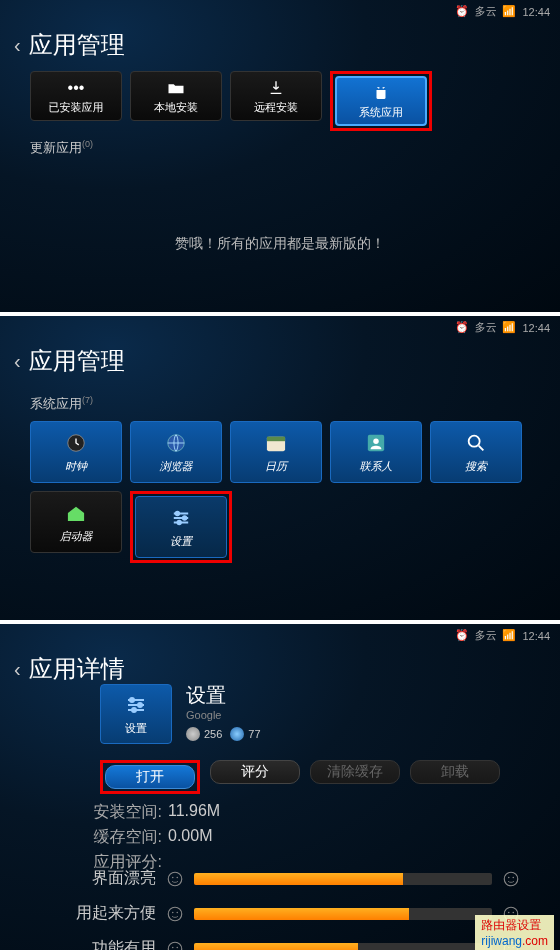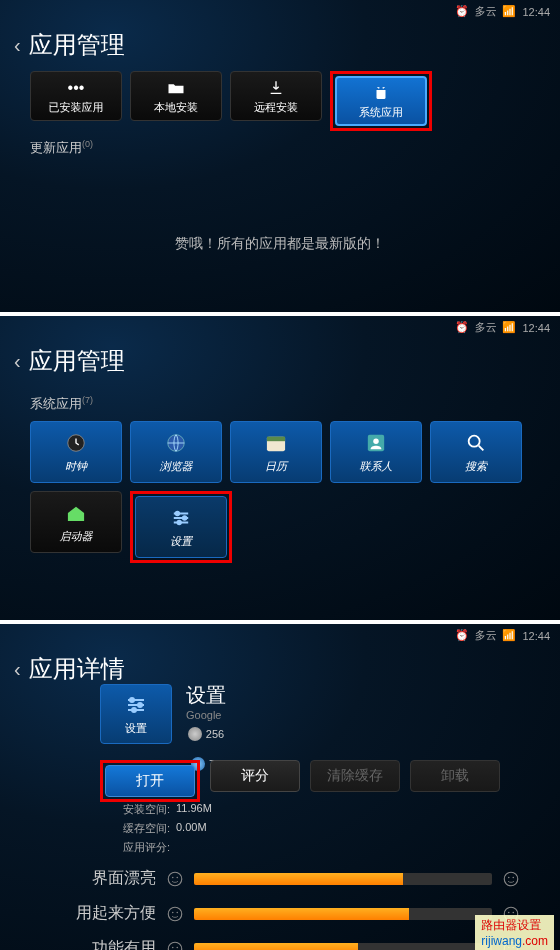--- a/index.html
+++ b/index.html
@@ -24,29 +24,29 @@
 .red-box { border: 3px solid #e00; padding: 2px; }
 .empty-msg { color: #bbb; text-align: center; font-size: 14px; margin-top: 78px; }
 .app-tile { width: 92px; height: 62px; border-radius: 4px; background: linear-gradient(#0d5aaa, #073c72); border: 1px solid #1a6ac0; display: flex; flex-direction: column; align-items: center; justify-content: center; cursor: pointer; font-style: italic; }
 .app-tile.dark { background: linear-gradient(#1a1a1a, #0a0a0a); border: 1px solid #333; }
 .app-tile .tile-label { color: #fff; font-size: 11px; }
 .app-icon { width: 24px; height: 24px; margin-bottom: 2px; display: flex; align-items: center; justify-content: center; }
 .detail-app-tile { position: absolute; left: 100px; top: 60px; width: 72px; height: 60px; background: linear-gradient(#0d5aaa, #073c72); border: 1px solid #1a6ac0; border-radius: 4px; display: flex; flex-direction: column; align-items: center; justify-content: center; }
 .detail-info { position: absolute; left: 186px; top: 58px; }
 .app-name { color: #fff; font-size: 20px; }
 .app-vendor { color: #888; font-size: 11px; }
-.app-stats { display: flex; gap: 16px; margin-top: 6px; align-items: center; flex-direction: column; }
+.app-stats { display: flex; gap: 8px; margin-top: 6px; align-items: center; }
 .stat { display: flex; align-items: center; gap: 4px; color: #ccc; font-size: 11px; }
 .stat-icon { width: 14px; height: 14px; border-radius: 7px; display: inline-block; }
 .action-row { position: absolute; left: 100px; top: 136px; display: flex; gap: 10px; }
-.action-btn { width: 90px; height: 32px; border-radius: 4px; display: flex; align-items: center; justify-content: center; font-size: 14px; cursor: pointer; }
+.action-btn { width: 90px; height: 24px; border-radius: 10px; display: flex; align-items: center; justify-content: center; font-size: 14px; cursor: pointer; }
 .action-btn.primary { background: linear-gradient(#1478d8, #0a52a2); color: #fff; border: 1px solid #3a8ad8; }
 .action-btn.secondary { background: linear-gradient(#2a2a2a, #1a1a1a); color: #fff; border: 1px solid #444; }
 .action-btn.disabled { background: linear-gradient(#222, #181818); color: #666; border: 1px solid #333; }
-.info-rows { position: absolute; left: 100px; top: 178px; font-size: 11px; }
+.info-rows { position: absolute; left: 92px; top: 178px; font-size: 16px; }
 .info-row { display: flex; margin-bottom: 4px; }
 .info-label { color: #aaa; width: 70px; text-align: right; }
 .info-value { color: #ccc; margin-left: 6px; }
 .rating-rows { position: absolute; left: 60px; top: 244px; right: 30px; }
 .rating-row { display: flex; align-items: center; margin-bottom: 14px; }
 .rating-label { color: #ccc; font-size: 16px; width: 96px; text-align: right; }
 .rating-face { width: 18px; height: 18px; margin: 0 10px; }
 .rating-bar { flex: 1; height: 12px; background: #333; border-radius: 2px; position: relative; overflow: hidden; }
 .rating-fill { height: 100%; background: linear-gradient(#ffb020, #ff8000); }
 .watermark { position: absolute; right: 6px; bottom: 4px; background: rgba(255,255,200,0.9); padding: 2px 6px; font-size: 12px; }

